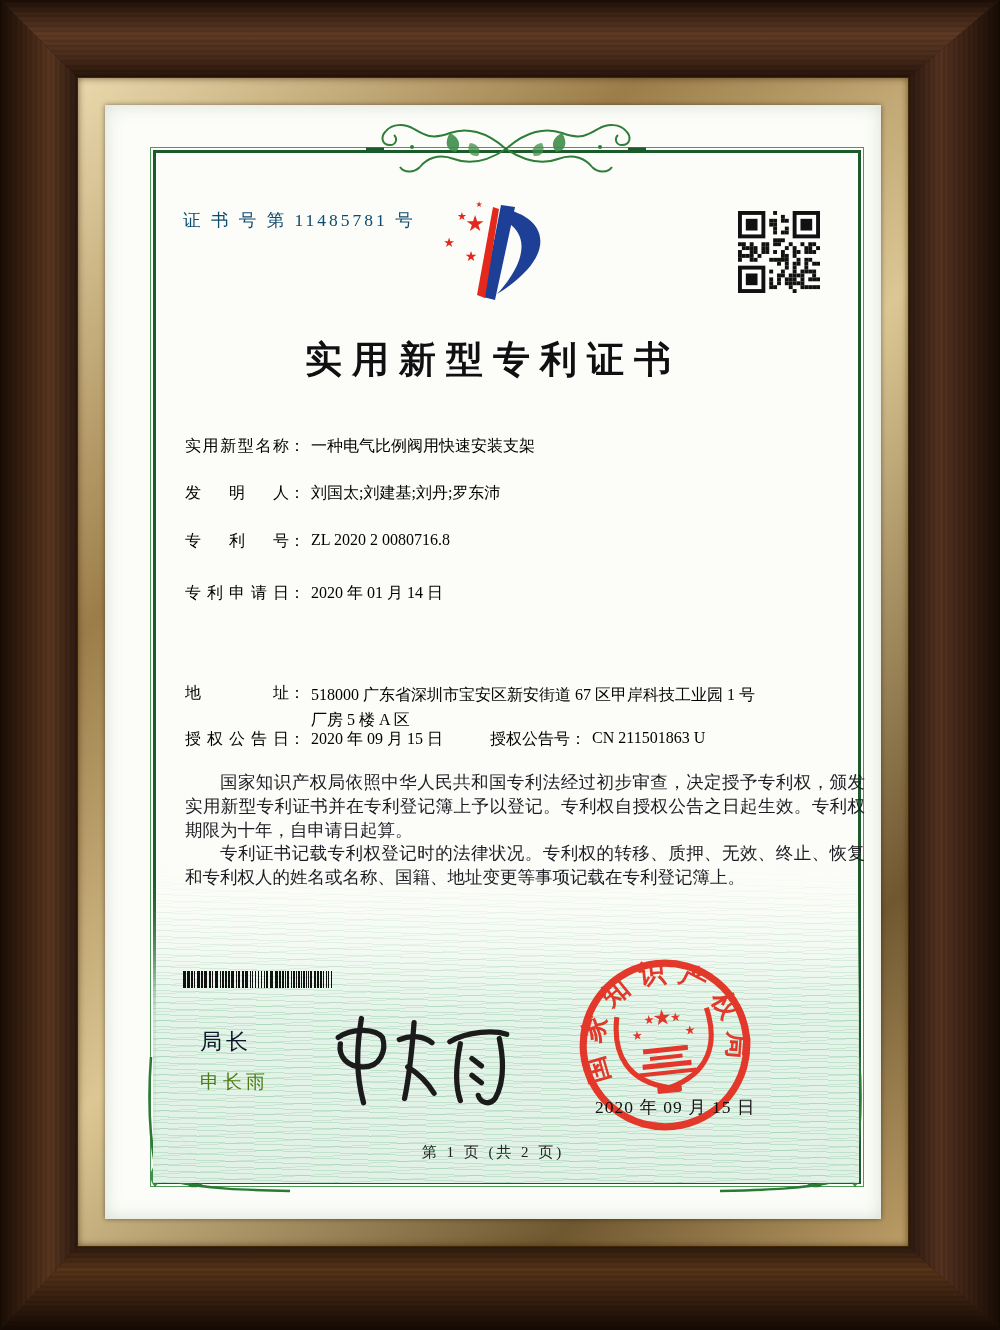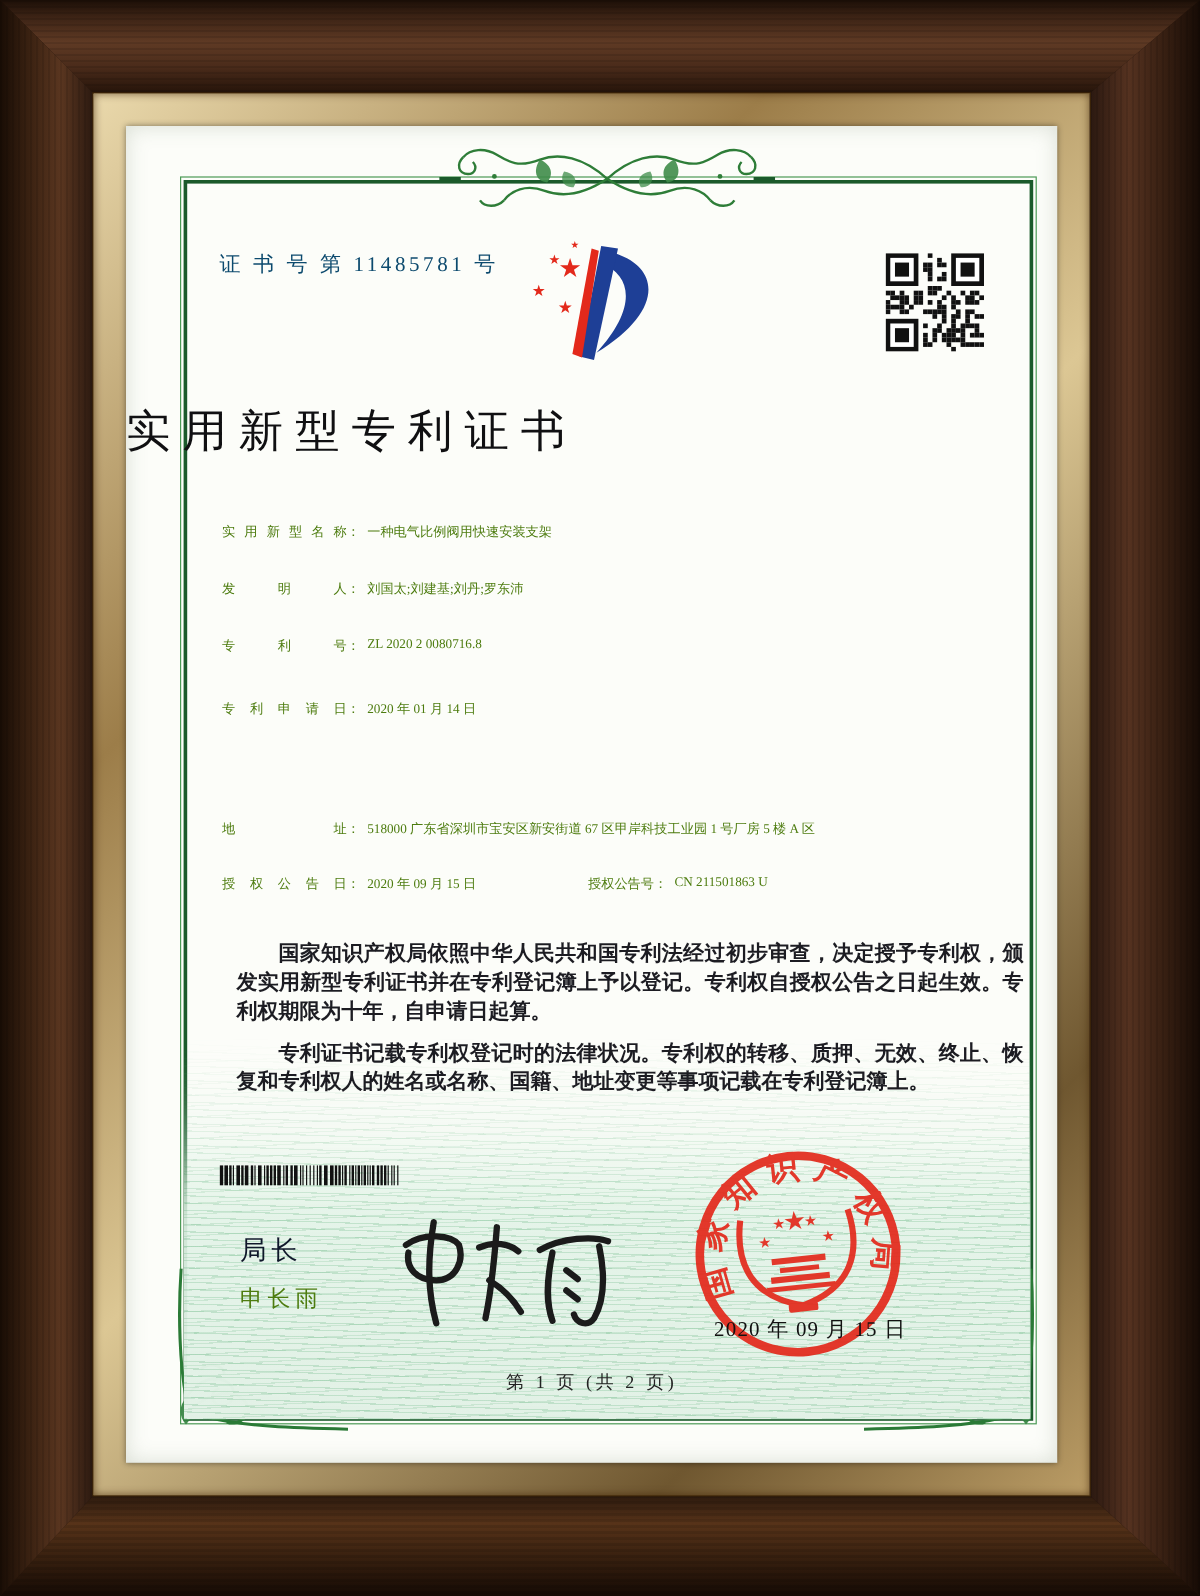--- a/index.html
+++ b/index.html
@@ -40,31 +40,31 @@
   .tint{position:absolute;left:48px;top:760px;width:706px;height:318px;z-index:1;
     background:
       repeating-linear-gradient(2deg,  rgba(110,185,135,.30) 0 1px, transparent 1px 6px),
       repeating-linear-gradient(-3deg, rgba(110,185,135,.22) 0 1px, transparent 1px 9px),
       linear-gradient(180deg, rgba(230,245,234,0) 0%, rgba(226,243,231,.9) 40%, #e2f1e6 100%);
     -webkit-mask-image:linear-gradient(180deg,transparent 0,#000 150px);
     mask-image:linear-gradient(180deg,transparent 0,#000 150px);}
   .content{position:absolute;inset:0;z-index:2;}
   
   .certno{position:absolute;left:78px;top:103px;font-size:17.5px;letter-spacing:3px;color:#0c4a6e;}
-  .title{position:absolute;left:0;top:230px;width:100%;text-align:left;
-         font-size:37px;font-weight:normal;letter-spacing:10px;color:#101012;}
-  .row{position:absolute;left:80px;width:682px;font-size:11px;color:#4d7c0f;white-space:nowrap;}
+  .title{position:absolute;left:0;top:230px;width:100%;text-align:center;
+         font-size:37px;font-weight:bold;letter-spacing:10px;color:#101012;}
+  .row{position:absolute;left:80px;width:682px;font-size:16px;color:#000000;white-space:nowrap;}
   .lbl{display:inline-block;width:104px;text-align:justify;text-align-last:justify;vertical-align:top;}
   .col{vertical-align:top;}
   .val{margin-left:6px;vertical-align:top;}
   .val-wrap{display:inline-block;white-space:normal;width:452px;line-height:1.55;}
   .pair2{position:absolute;left:305px;top:0;white-space:nowrap;}
   .paras{position:absolute;left:80px;top:666px;width:680px;font-size:17.5px;line-height:23.8px;
          text-align:justify;color:#1c1c22;}
-  .paras p{margin:12px;text-indent:2em;font-weight:bold;}
+  .paras p{margin:0;text-indent:2em;}
   .sig-title{position:absolute;left:95px;top:922px;font-size:22px;color:#0f172a;letter-spacing:4px;
              font-family:"Liberation Sans","DejaVu Sans",sans-serif;}
   .sig-name{position:absolute;left:95px;top:964px;font-size:19px;color:#4d7c0f;letter-spacing:4px;
             font-family:"Liberation Sans","DejaVu Sans",sans-serif;}
   .seal-date{position:absolute;left:490px;top:990px;font-size:17.5px;color:#111;letter-spacing:1px;z-index:3;}
   .footer{position:absolute;left:0;top:1038px;width:100%;text-align:center;font-size:15px;
           letter-spacing:3px;color:#222;}
   svg{display:block;}
   .abs{position:absolute;}
 </style>

